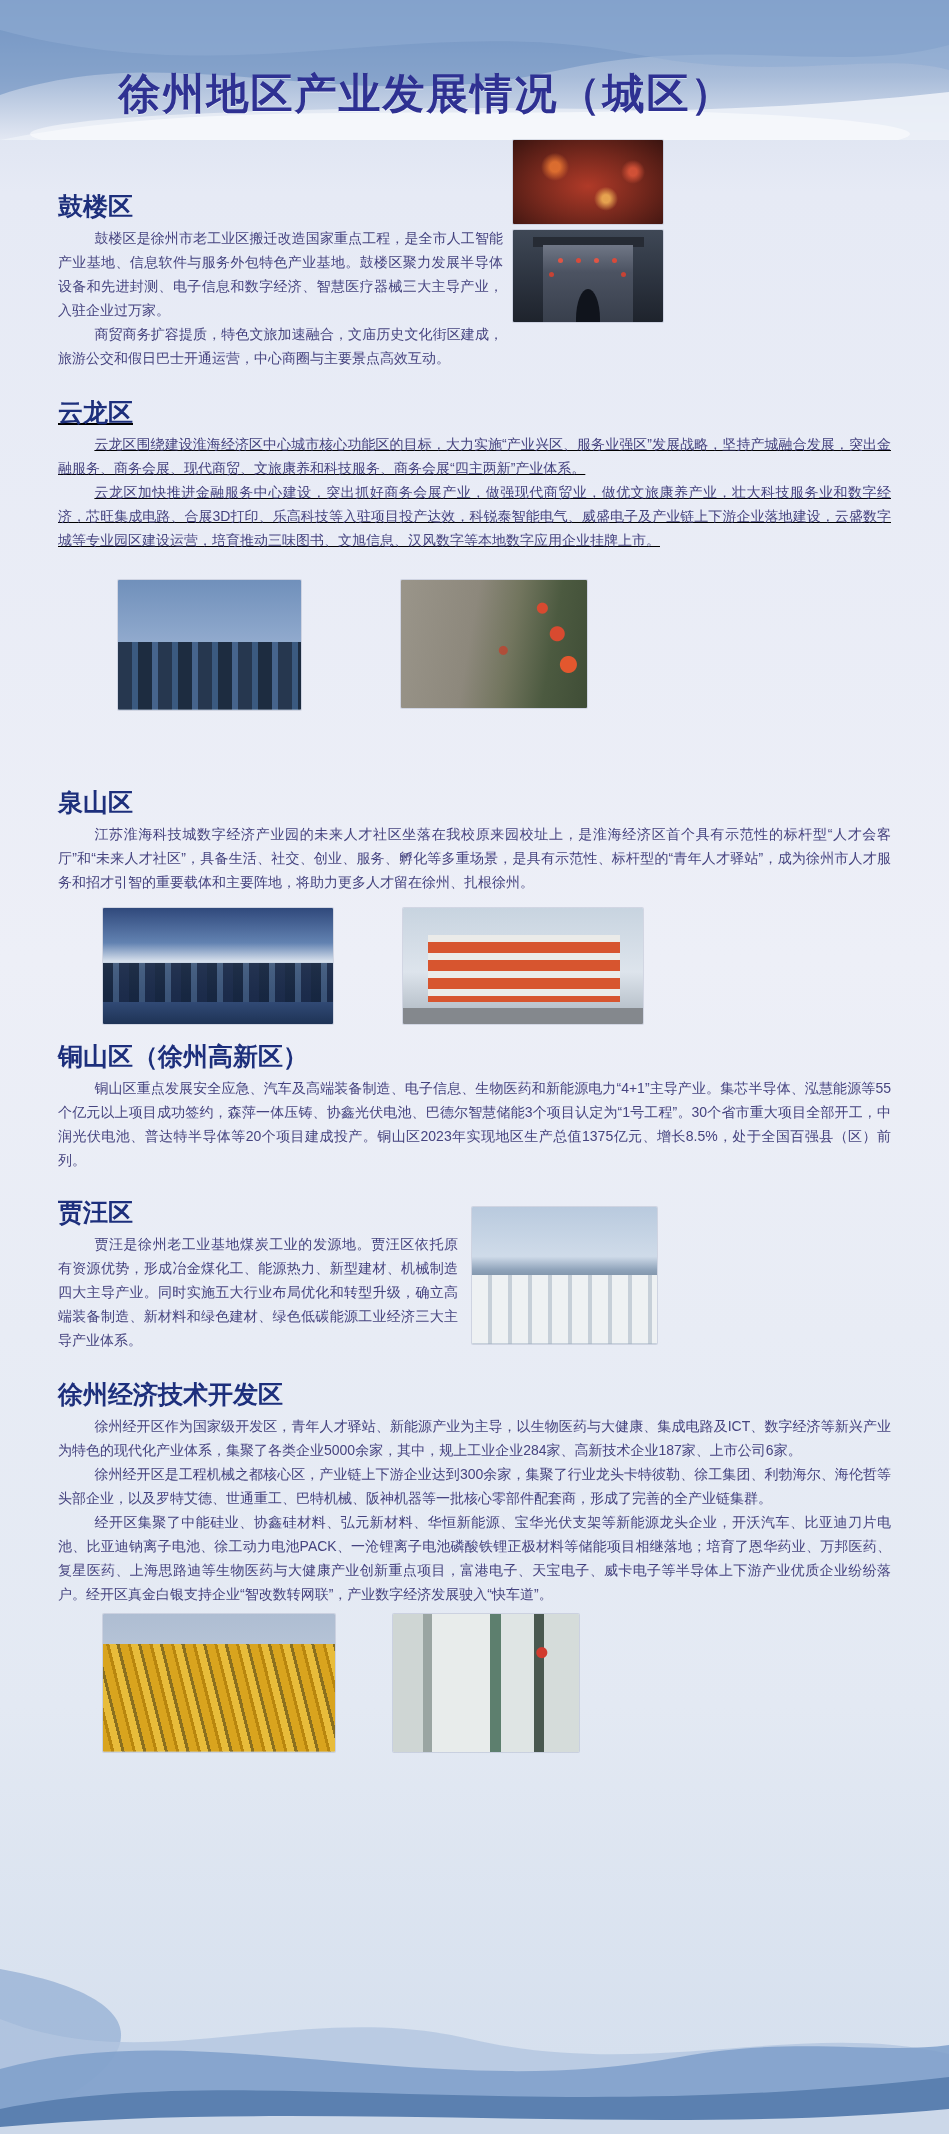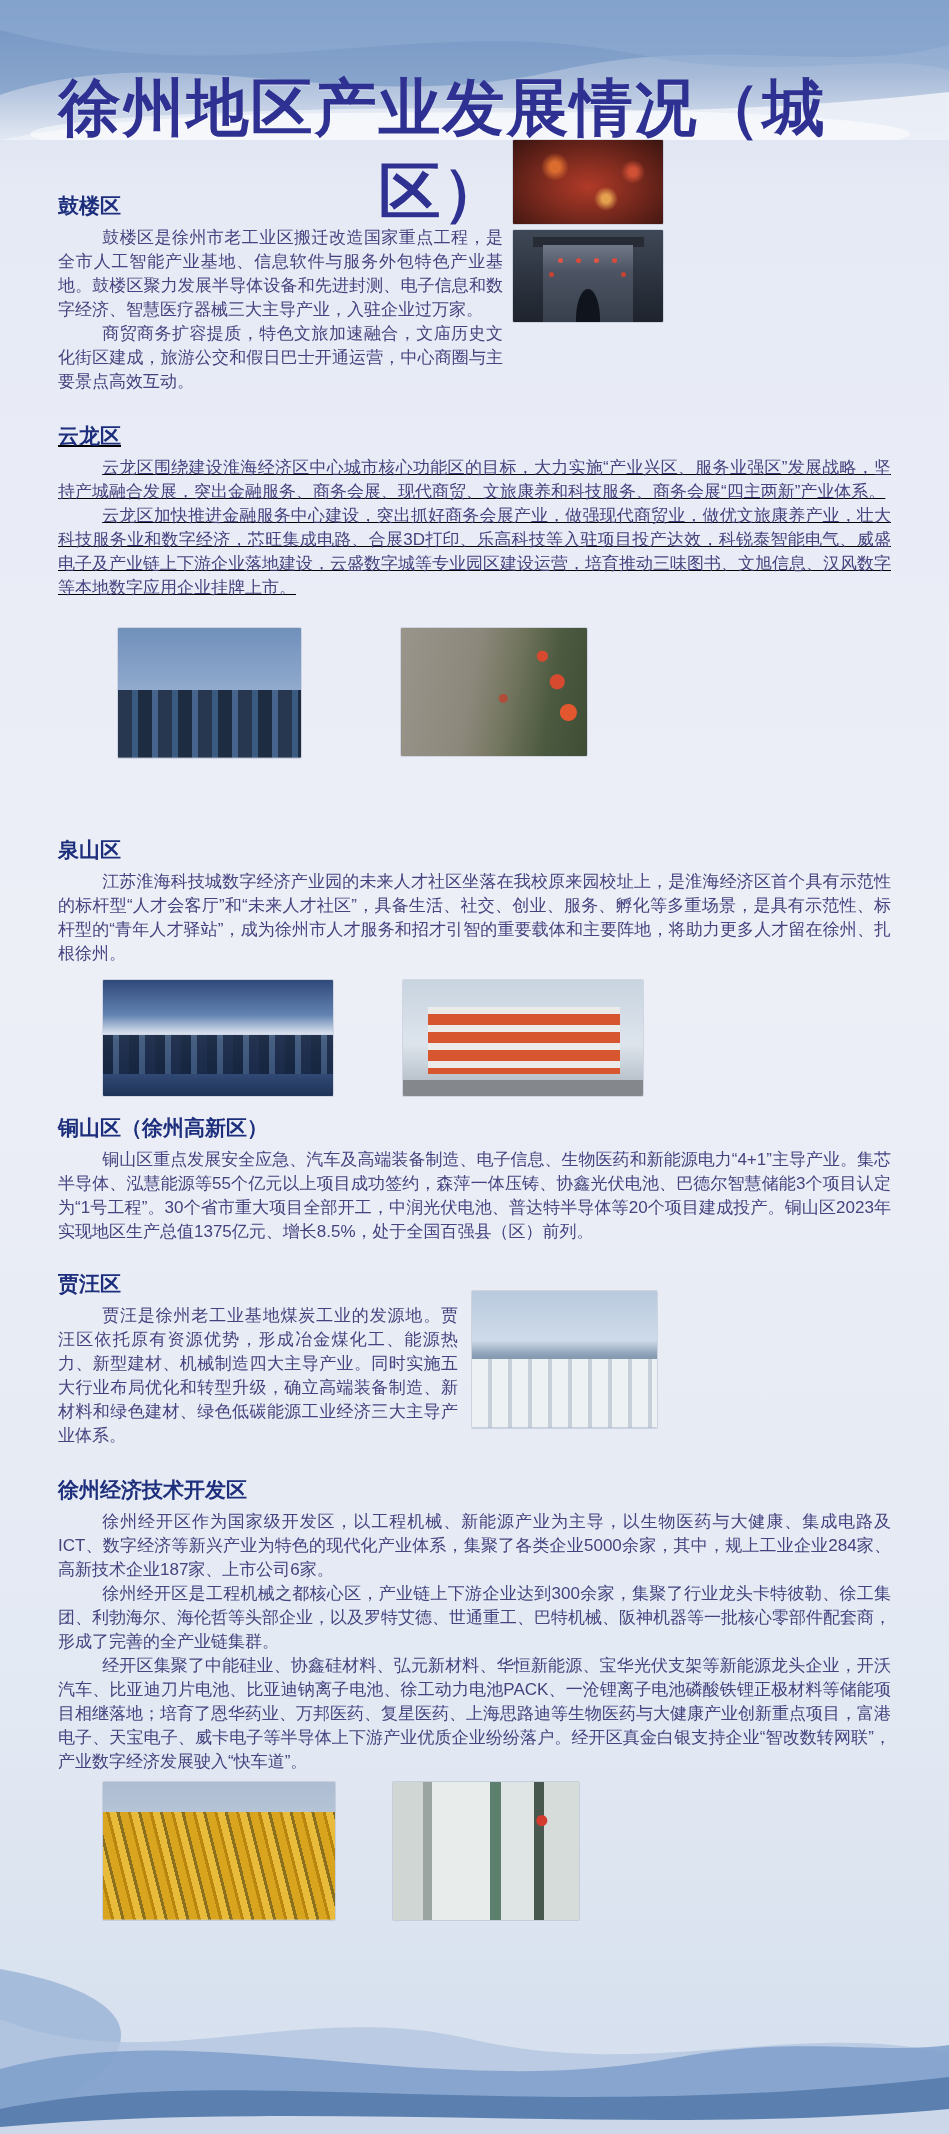--- a/index.html
+++ b/index.html
@@ -6,30 +6,29 @@
   .page{
     position:relative;width:949px;height:2134px;overflow:hidden;
     background:linear-gradient(180deg,#d3dcec 0%,#e6eaf5 9%,#edeff7 45%,#e3e9f3 80%,#d3deed 100%);
     font-family:"Liberation Sans",sans-serif;
   }
   .topwave,.bottomwave{position:absolute;left:0;width:949px;display:block;z-index:0;}
   .topwave{top:0;}
   .bottomwave{bottom:0;}
   .page-title{
     position:absolute;top:66px;left:0;width:853px;text-align:center;z-index:2;
-    font-size:62px;font-weight:bold;color:#2e3192;letter-spacing:2px;
+    font-size:42px;font-weight:bold;color:#2e3192;letter-spacing:2px;
     text-shadow:0 1px 0 rgba(255,255,255,.55);
-    padding-left:16px;
   }
   .content{position:relative;z-index:1;padding:140px 58px 0 58px;}
   h3.sec{
-    margin:0 0 6px 0;font-size:21px;line-height:28px;font-weight:bold;color:#1d2f7c;
+    margin:0 0 6px 0;font-size:25px;line-height:28px;font-weight:bold;color:#1d2f7c;
   }
   p.body{
-    margin:0;font-size:17px;line-height:24px;color:#45437f;text-indent:2.6em;
+    margin:0;font-size:14px;line-height:24px;color:#45437f;text-indent:2.6em;
     text-align:justify;
   }
   .row{display:flex;align-items:flex-start;}
   
   .gulou-text{width:445px;padding-top:52px;}
   .gulou-photos{width:150px;margin-left:10px;display:flex;flex-direction:column;gap:6px;}
   .sec-yunlong{margin-top:28px;text-decoration:underline;}
   .band{display:flex;margin-top:28px;}
   .band-1{padding-left:60px;gap:100px;}
   .band-2{margin-top:14px;padding-left:45px;gap:70px;}
@@ -152,21 +151,21 @@
     <section class="row sec-jiawang">
       <div class="jiawang-text">
         <h3 class="sec">贾汪区</h3>
         <p class="body">贾汪是徐州老工业基地煤炭工业的发源地。贾汪区依托原有资源优势，形成冶金煤化工、能源热力、新型建材、机械制造四大主导产业。同时实施五大行业布局优化和转型升级，确立高端装备制造、新材料和绿色建材、绿色低碳能源工业经济三大主导产业体系。</p>
       </div>
       <div class="photo p-factory jiawang-photo"></div>
     </section>
 
     <section class="sec-jingkai">
       <h3 class="sec">徐州经济技术开发区</h3>
-      <p class="body">徐州经开区作为国家级开发区，以工程机械、新能源产业为主导，以生物医药与大健康、集成电路及ICT、数字经济等新兴产业为特色的现代化产业体系，集聚了各类企业5000余家，其中，规上工业企业284家、高新技术企业187家、上市公司6家。</p>
+      <p class="body">徐州经开区作为国家级开发区，青年人才驿站、新能源产业为主导，以生物医药与大健康、集成电路及ICT、数字经济等新兴产业为特色的现代化产业体系，集聚了各类企业5000余家，其中，规上工业企业284家、高新技术企业187家、上市公司6家。</p>
       <p class="body">徐州经开区是工程机械之都核心区，产业链上下游企业达到300余家，集聚了行业龙头卡特彼勒、徐工集团、利勃海尔、海伦哲等头部企业，以及罗特艾德、世通重工、巴特机械、阪神机器等一批核心零部件配套商，形成了完善的全产业链集群。</p>
       <p class="body">经开区集聚了中能硅业、协鑫硅材料、弘元新材料、华恒新能源、宝华光伏支架等新能源龙头企业，开沃汽车、比亚迪刀片电池、比亚迪钠离子电池、徐工动力电池PACK、一沧锂离子电池磷酸铁锂正极材料等储能项目相继落地；培育了恩华药业、万邦医药、复星医药、上海思路迪等生物医药与大健康产业创新重点项目，富港电子、天宝电子、威卡电子等半导体上下游产业优质企业纷纷落户。经开区真金白银支持企业“智改数转网联”，产业数字经济发展驶入“快车道”。</p>
     </section>
 
     <div class="band band-3">
       <div class="photo p-cranes"></div>
       <div class="photo p-workshop"></div>
     </div>
 
   </div>

